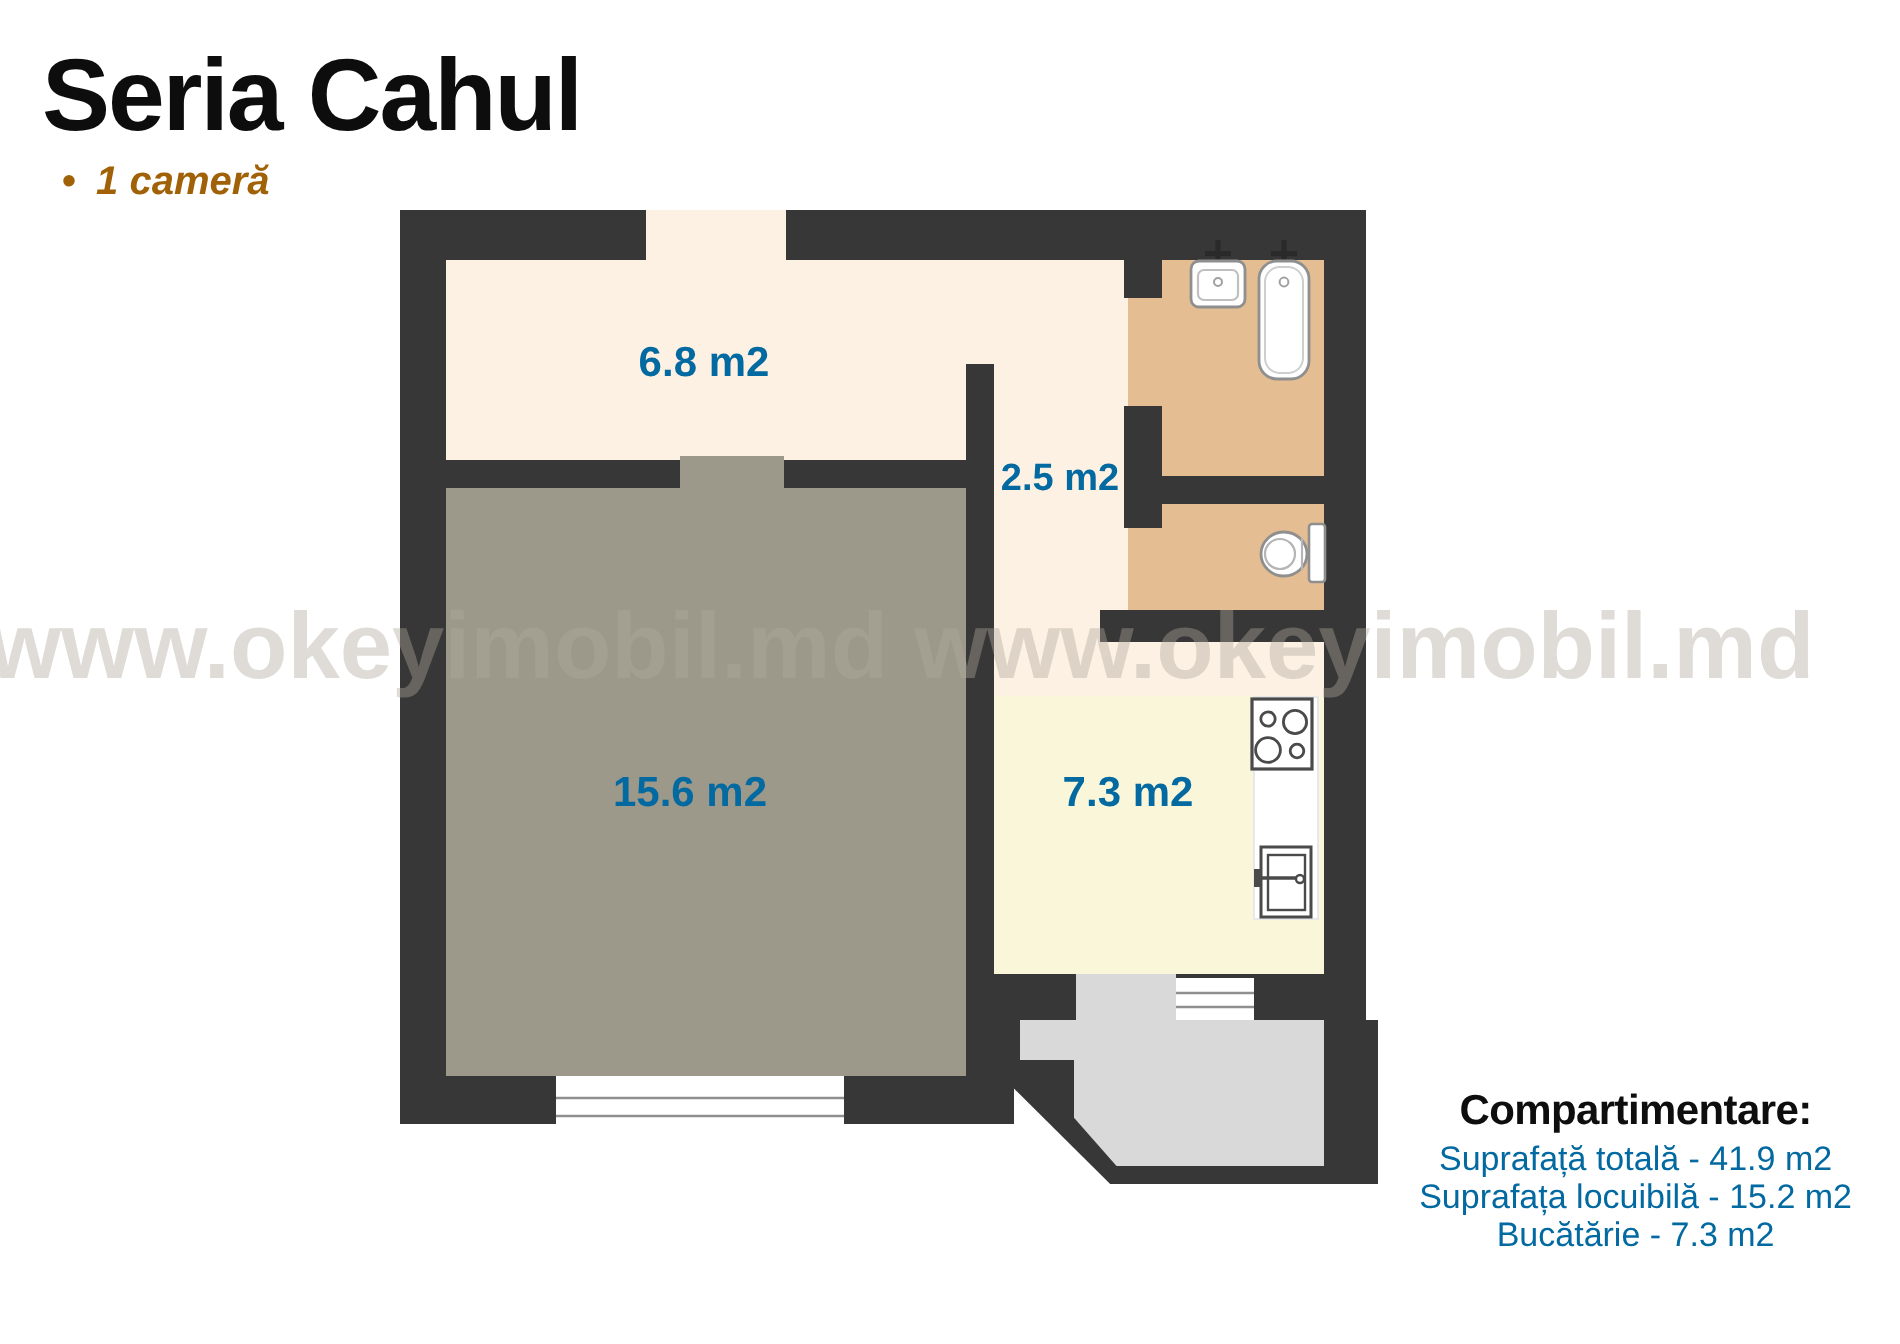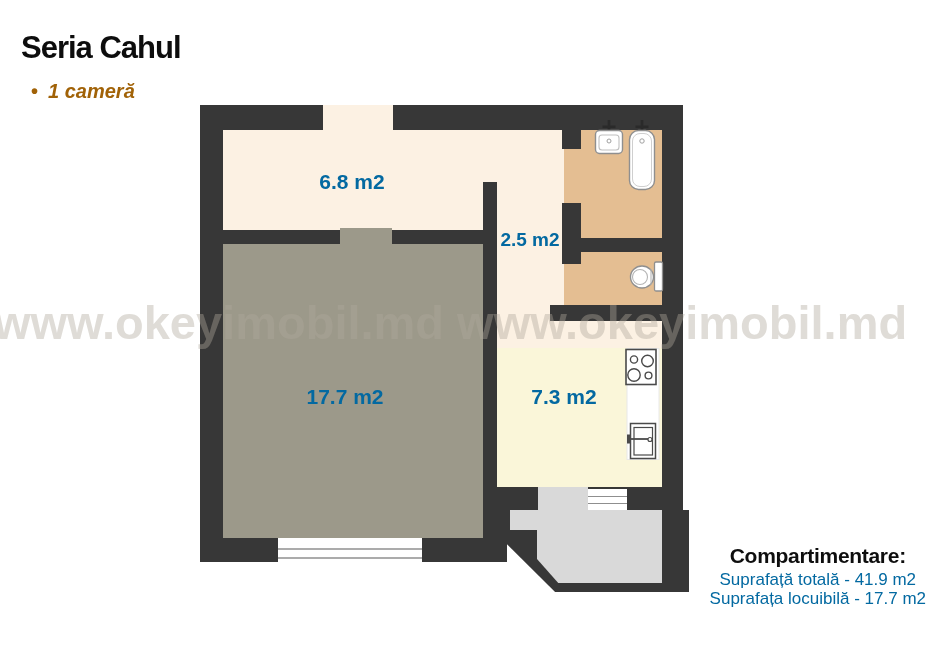--- a/index.html
+++ b/index.html
@@ -2,21 +2,21 @@
 <html><head>
 <meta charset="utf-8">
 <style>
   html,body{margin:0;padding:0;background:#fff;}
   .canvas{
     position:relative;width:950px;height:672px;background:#ffffff;
     overflow:hidden;font-family:"Liberation Sans","DejaVu Sans",sans-serif;
   }
   .abs{position:absolute;}
   
-  .title{left:21px;top:24px;font-size:31px;font-weight:800;letter-spacing:-1px;color:#0d0d0d;line-height:48px;text-align:center;}
+  .title{left:21px;top:24px;font-size:51px;font-weight:800;letter-spacing:-1px;color:#0d0d0d;line-height:48px;text-align:center;}
   .subtitle{left:31px;top:79px;font-size:20px;font-style:italic;font-weight:600;color:#a16207;line-height:24px;}
   .subtitle .dot{margin-right:10px;font-style:normal;}
   
   .wm{left:-6px;top:299px;font-size:47px;font-weight:800;letter-spacing:0px;
       color:rgba(174,168,156,0.40);white-space:nowrap;line-height:47px;z-index:30;}
   
   .wall{background:#373737;}
   #wallA{left:200px;top:105px;width:483px;height:405px;}
   #wallB{left:200px;top:510px;width:307px;height:52px;}
   #balcC{left:503px;top:510px;width:186px;height:82px;background:#373737;
@@ -144,22 +144,23 @@
       <rect x="630.5" y="423.5" width="25" height="35" fill="#ffffff" stroke="#4a4a4a" stroke-width="1.5"></rect>
       <rect x="634" y="427.5" width="18.5" height="27.5" fill="none" stroke="#4a4a4a" stroke-width="1.2"></rect>
       <rect x="627" y="434.5" width="3.5" height="9" fill="#4a4a4a"></rect>
       <line x1="630.5" y1="439" x2="648" y2="439" stroke="#4a4a4a" stroke-width="1.8"></line>
       <circle cx="650" cy="439.5" r="2" fill="none" stroke="#4a4a4a" stroke-width="1.2"></circle>
     </g>
   </svg>
 
   <div class="abs room-label" id="lblHall">6.8 m2</div>
   <div class="abs room-label" id="lblCorr">2.5 m2</div>
-  <div class="abs room-label" id="lblLiv">17.7 m2</div>
+  <div class="abs room-label" id="lblLiv">15.6 m2</div>
   <div class="abs room-label" id="lblKit">7.3 m2</div>
 
   <div class="abs legend">
     <div class="lg-title">Compartimentare:</div>
     <div class="lg-line">Suprafață totală - 41.9 m2</div>
-    <div class="lg-line">Suprafața locuibilă - 17.7 m2</div>
+    <div class="lg-line">Suprafața locuibilă - 15.2 m2</div>
+    <div class="lg-line">Bucătărie - 7.3 m2</div>
   </div>
 
 </div>
 
 </body></html>

